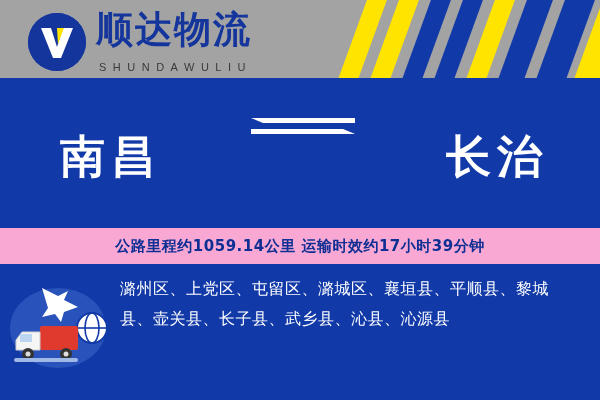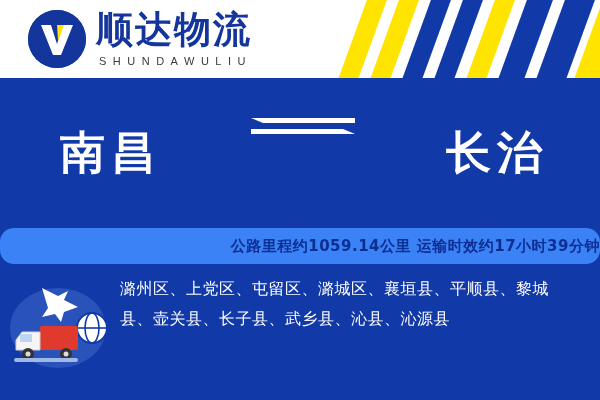--- a/index.html
+++ b/index.html
@@ -13,21 +13,21 @@
     position:relative;
     width:600px; height:400px;
     background:#1139a8;
     overflow:hidden;
   }
 
   
   .header {
     position:absolute; left:0; top:0;
     width:600px; height:78px;
-    background:#ffffff;
+    background:#a3a3a3;
     overflow:hidden;
     text-decoration:underline;
   }
   .logo-wrap {
     position:absolute; left:28px; top:10px;
     display:flex; align-items:center;
   }
   .logo-mark {
     width:58px; height:58px; border-radius:50%;
     background:#1139a8;
@@ -36,42 +36,42 @@
   }
   .logo-mark svg { position:absolute; left:0; top:0; }
   .logo-text { margin-left:10px; }
   .logo-cn {
     font-size:37px; font-weight:bold; color:#14359c;
     letter-spacing:2px; line-height:40px;
     font-family:"DejaVu Sans", sans-serif;
   }
   .logo-en {
     font-size:11px; color:#3a3a3a; letter-spacing:6.5px;
-    line-height:14px; margin-top:4px; padding-left:3px;
+    line-height:14px; margin-top:10px; padding-left:3px;
   }
 
   
   .slash {
     position:absolute; top:-14px; height:110px; width:20px;
     transform:skewX(-20deg);
   }
 
   
   .body-area {
     position:absolute; left:0; top:78px; width:600px; height:322px;
     background:#1139a8;
   }
 
   .route {
     position:absolute; left:0; top:48px; width:600px; height:86px;
   }
   .city {
     position:absolute; top:0;
     font-size:45px; font-weight:bold; color:#ffffff;
-    font-family:Liberation Mono, monospace;
+    font-family:Liberation Serif, serif;
     letter-spacing:6px; line-height:62px;
   }
   .city-from { left:60px; }
   .city-to { right:52px;text-align:center; }
 
   .arrow-box {
     position:absolute; left:243px; top:-24px; width:120px; text-align:center;
   }
   .note-top {
     font-size:13px; color:#ffffff; line-height:18px;
@@ -79,22 +79,22 @@
   }
   .arrows { position:relative; height:38px; width:120px; margin-top:4px; }
   .note-bottom {
     font-size:13.5px; color:#ffd800; font-weight:bold; line-height:18px;
     font-family:"DejaVu Sans", sans-serif; white-space:nowrap;
   }
 
   
   .band {
     position:absolute; left:0; top:150px; width:600px; height:36px;
-    background:#3b82f6;
-    display:flex; align-items:center; justify-content:flex-end;border-radius:14px;
+    background:#f9a8d4;
+    display:flex; align-items:center; justify-content:center;
   }
   .band-text {
     font-size:15px; font-weight:bold; color:#0d2f93;
     font-family:"DejaVu Sans", sans-serif; letter-spacing:0.5px;
   }
 
   
   .regions {
     position:absolute; left:0; top:186px; width:600px; height:120px;
     display:flex; align-items:flex-start;

